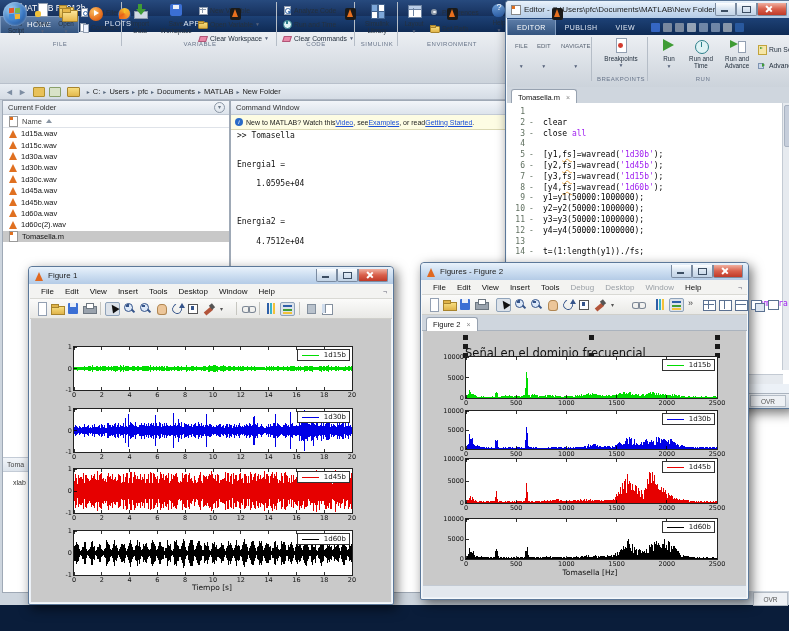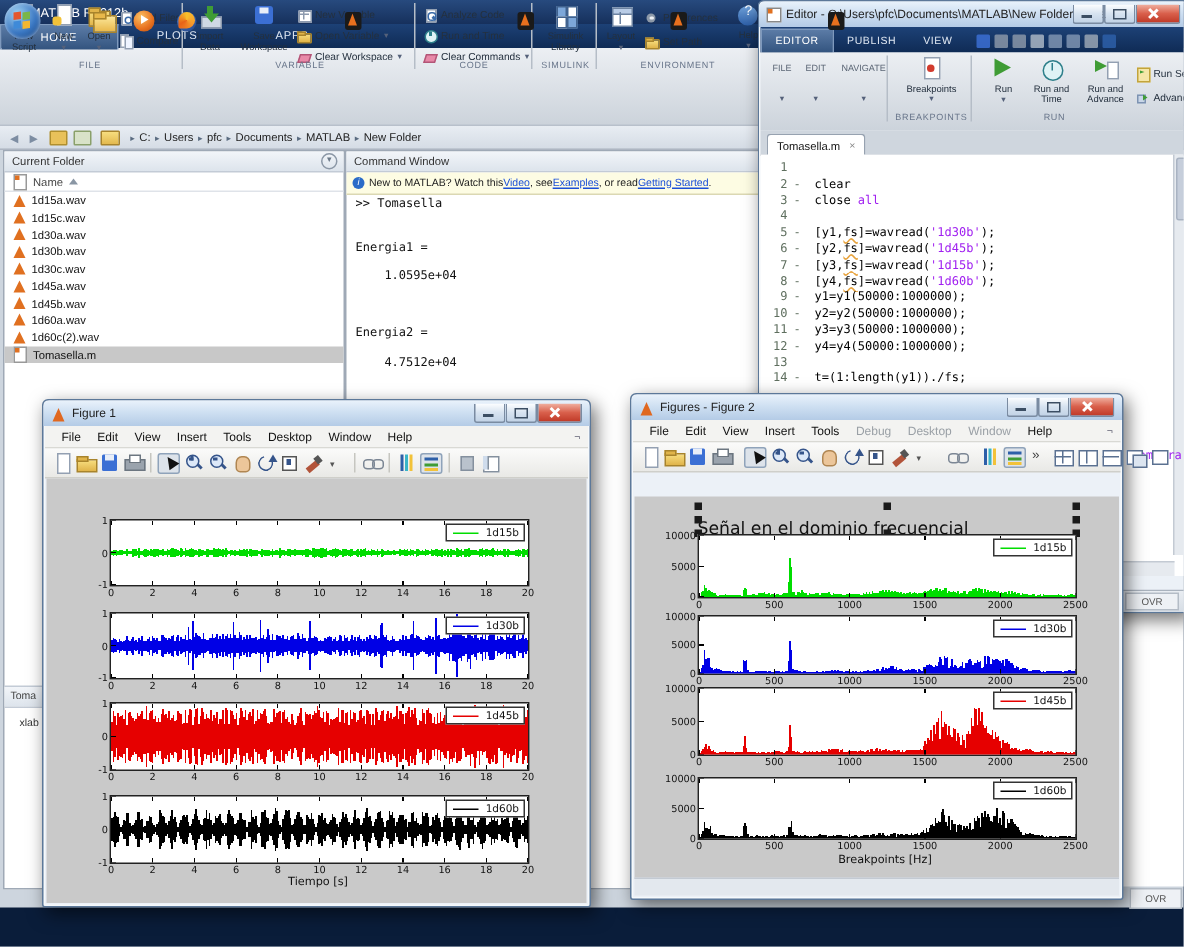--- a/index.html
+++ b/index.html
@@ -840,20 +840,26 @@
         <i style="position: absolute; display: block; left: 10%; top: 45%; width: 75%; height: 1px; background: rgb(91, 113, 145);"></i>
       </span>
       <span style="position: relative; display: inline-block; flex: 0 0 auto; width: 14px; height: 14px; margin: 0px 1px;">
         <i style="position: absolute; display: block; left: 8%; top: 20%; width: 60%; height: 55%; border: 1px solid rgb(91, 113, 145); background: rgb(255, 255, 255);"></i>
         <i style="position: absolute; display: block; left: 35%; top: 38%; width: 55%; height: 50%; border: 1px solid rgb(91, 113, 145); background: rgb(220, 229, 240);"></i>
       </span>
       <span style="position: relative; display: inline-block; flex: 0 0 auto; width: 14px; height: 14px; margin: 0px 1px;">
         <i style="position: absolute; display: block; left: 15%; top: 18%; width: 65%; height: 60%; border: 1.5px solid rgb(91, 113, 145); background: rgb(255, 255, 255);"></i>
       </span>
     </div>
+  <div class="abs" style="left:1px;right:1px;top:52px;height:15px;background:#cfd6de;border-bottom:1px solid #aab3be;">
+    <span class="ftab" style="height:13px;">
+      <span>Figure 2</span>
+      <span style="margin-left:6px;color:#888;font-size:7px;">×</span>
+    </span>
+  </div>
   <div class="wcanvas" id="fig2-canvas" style="left:2px;top:68px;right:2px;bottom:13px;">
       <div style="position: absolute; left: 42px; top: 6px; width: 252px; height: 18px;">
         <div style="position: absolute; left: 0px; top: 6px; width: 100%; "><span class="ptitle">Señal en el dominio frecuencial</span></div>
         <div class="hnd" style="left: calc(0% - 2.5px); top: calc(0% - 2.5px);"></div>
         <div class="hnd" style="left: calc(50% - 2.5px); top: calc(0% - 2.5px);"></div>
         <div class="hnd" style="left: calc(100% - 2.5px); top: calc(0% - 2.5px);"></div>
         <div class="hnd" style="left: calc(0% - 2.5px); top: calc(100% - 2.5px);"></div>
         <div class="hnd" style="left: calc(50% - 2.5px); top: calc(100% - 2.5px);"></div>
         <div class="hnd" style="left: calc(100% - 2.5px); top: calc(100% - 2.5px);"></div>
         <div class="hnd" style="left: calc(0% - 2.5px); top: calc(50% - 2.5px);"></div>
@@ -984,21 +990,21 @@
         <div class="tickx" style="left: 200.8px;">2000</div>
         <div class="tickx" style="left: 251px;">2500</div>
         <div class="ticky" style="top: 0px;">10000</div>
         <div class="ticky" style="top: 20px;">5000</div>
         <div class="ticky" style="top: 40px;">0</div>
         <div class="plegend">
           <span class="ll" style="background: rgb(0, 0, 0);"></span>
           <span>1d60b</span>
         </div>
       </div>
-      <div class="pxlabel" style="left: 167px; top: 237px;">Breakpoints [Hz]</div>
+      <div class="pxlabel" style="left: 167px; top: 237px;">Tomasella [Hz]</div>
     </div>
   <div class="abs" style="left:2px;right:2px;bottom:2px;height:11px;background:#e3e8ee;border-top:1px solid #c3cad3;"></div>
 </div>
 
 <div id="taskbar">
   <div style="width:24px;height:24px;margin-left:3px;border-radius:50%;position:relative;flex:none;background:radial-gradient(circle at 35% 30%,#9fd1f2,#3a77c2 55%,#123a72);box-shadow:inset 0 0 3px rgba(255,255,255,.6);">
     <i style="position:absolute;left:6px;top:6px;width:5px;height:5px;background:#e4572e;transform:skewY(-8deg);"></i>
     <i style="position:absolute;left:12px;top:6px;width:5px;height:5px;background:#7ab648;transform:skewY(-8deg);"></i>
     <i style="position:absolute;left:6px;top:12px;width:5px;height:5px;background:#3f8ad8;transform:skewY(-8deg);"></i>
     <i style="position:absolute;left:12px;top:12px;width:5px;height:5px;background:#f2b632;transform:skewY(-8deg);"></i>

